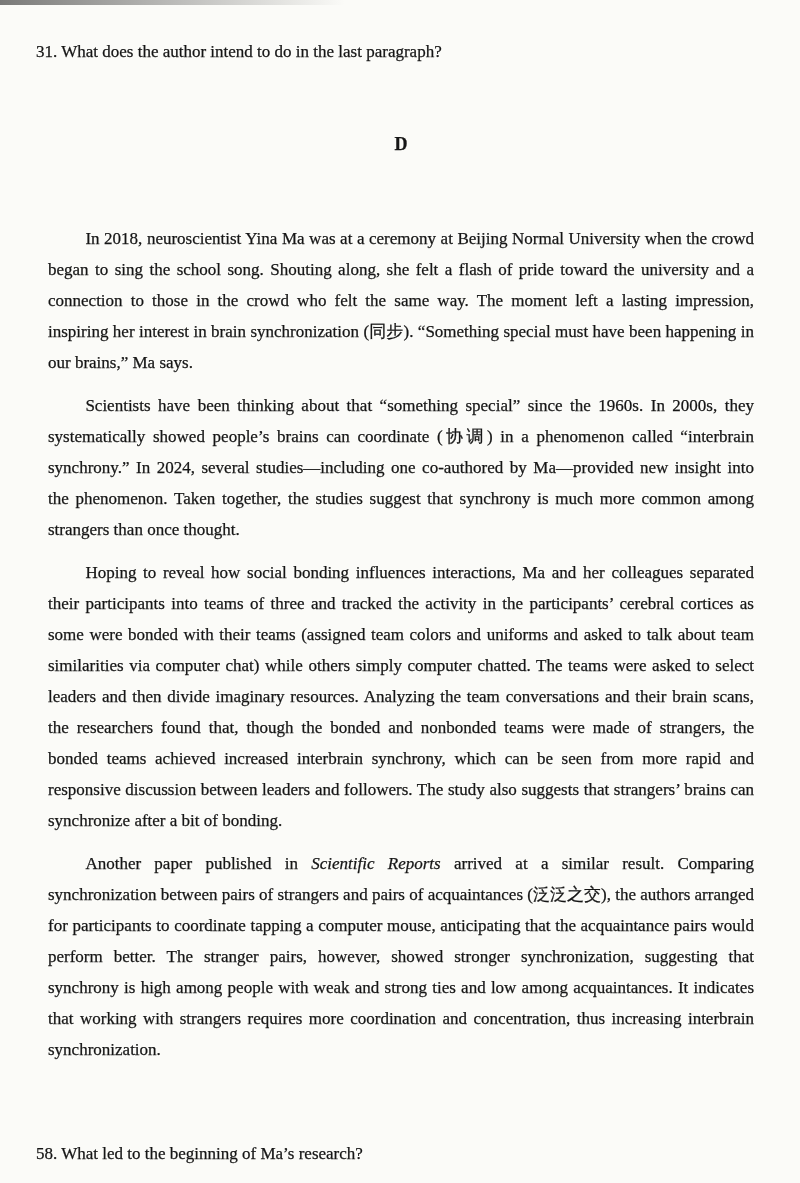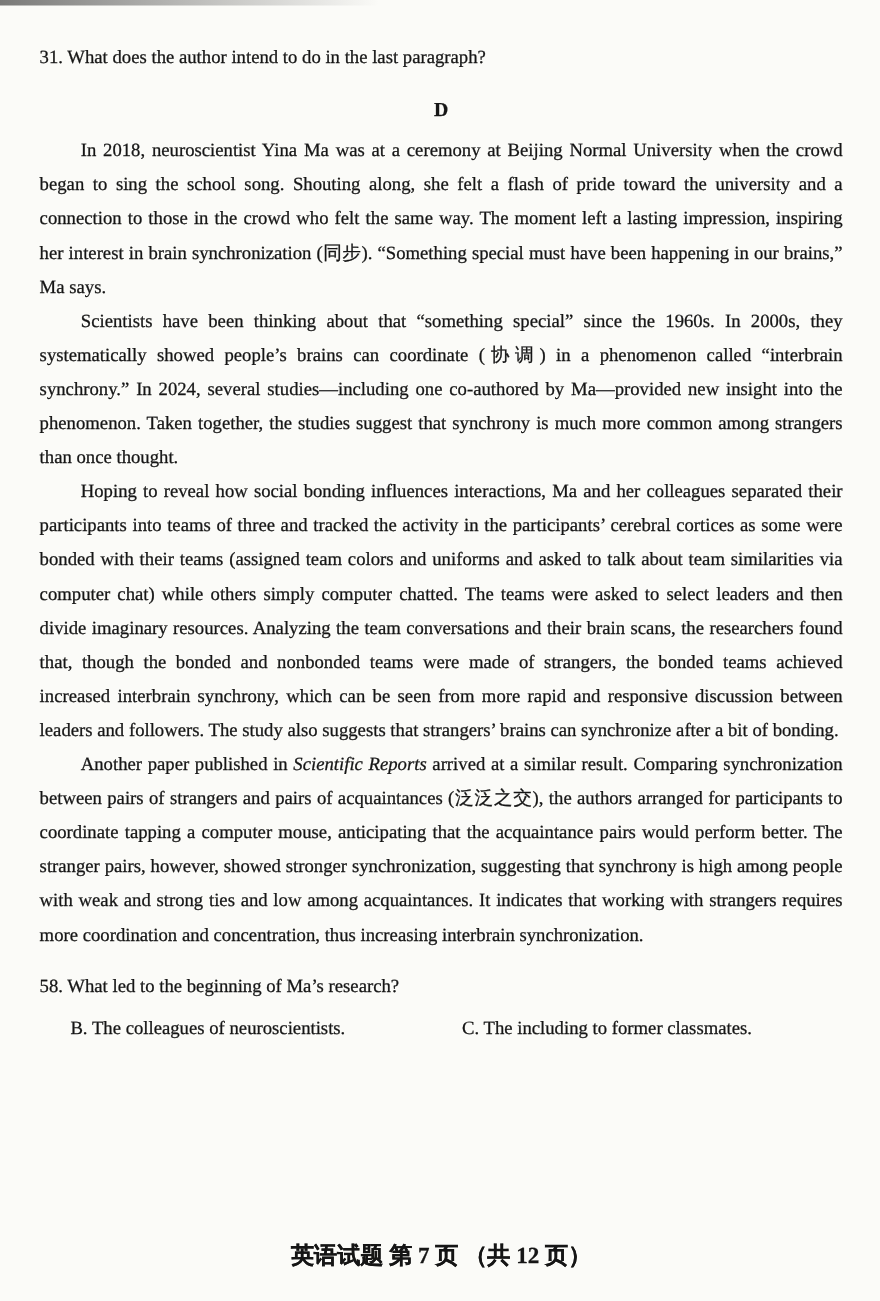--- a/index.html
+++ b/index.html
@@ -18,20 +18,21 @@
     color: #161616;
     font-family: "Liberation Serif", "DejaVu Serif", serif;
     font-size: 17px;
     line-height: 31px;
     padding: 36px 34px 24px 36px;
     display: flex;
     flex-direction: column;
     overflow: hidden;
     -webkit-text-stroke: 0.25px currentColor;
     text-rendering: optimizeLegibility;
+    gap: 45px;
   }
 
   .scan-edge {
     position: absolute;
     top: 0; left: 0;
     width: 345px; height: 5px;
     background: linear-gradient(to right, rgba(35,35,35,.6), rgba(35,35,35,0));
     pointer-events: none;
   }
 
@@ -55,21 +56,21 @@
 
   .section-label {
     text-align: center;
     font-weight: bold;
     font-size: 18px;
     margin: 14px 0 10px 0;
     line-height: 24px;
   }
 
   .passage p {
-    margin: 0;
+    margin: 12px;
     text-align: justify;
     text-justify: inter-word;
     text-indent: 2.2em;
   }
 
   .q32 {
     margin-top: 16px;
   }
 
   .footer {

